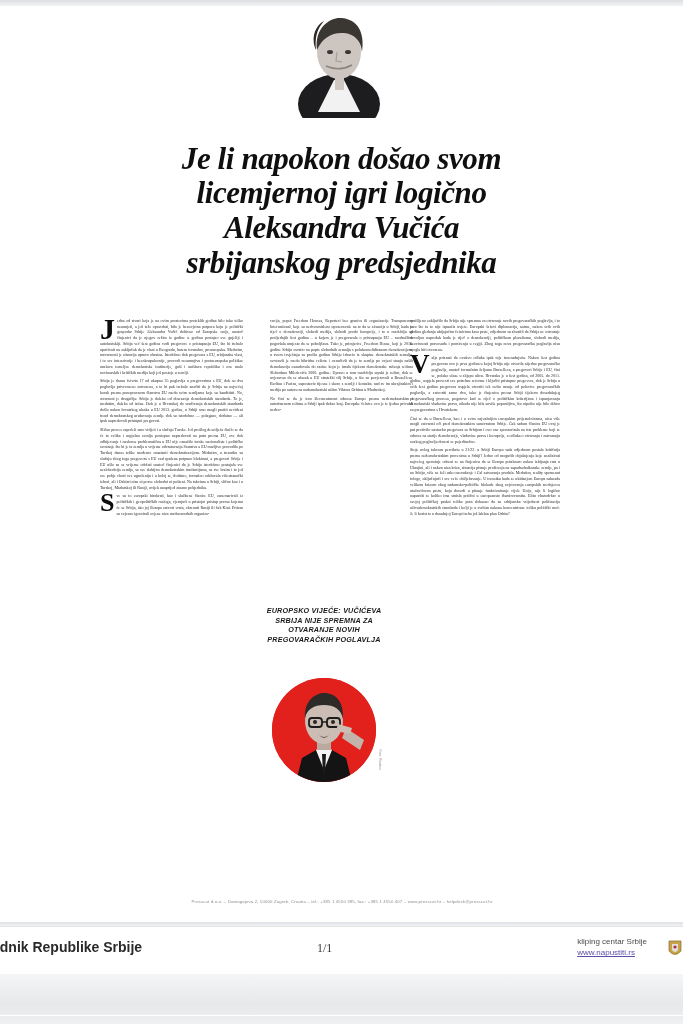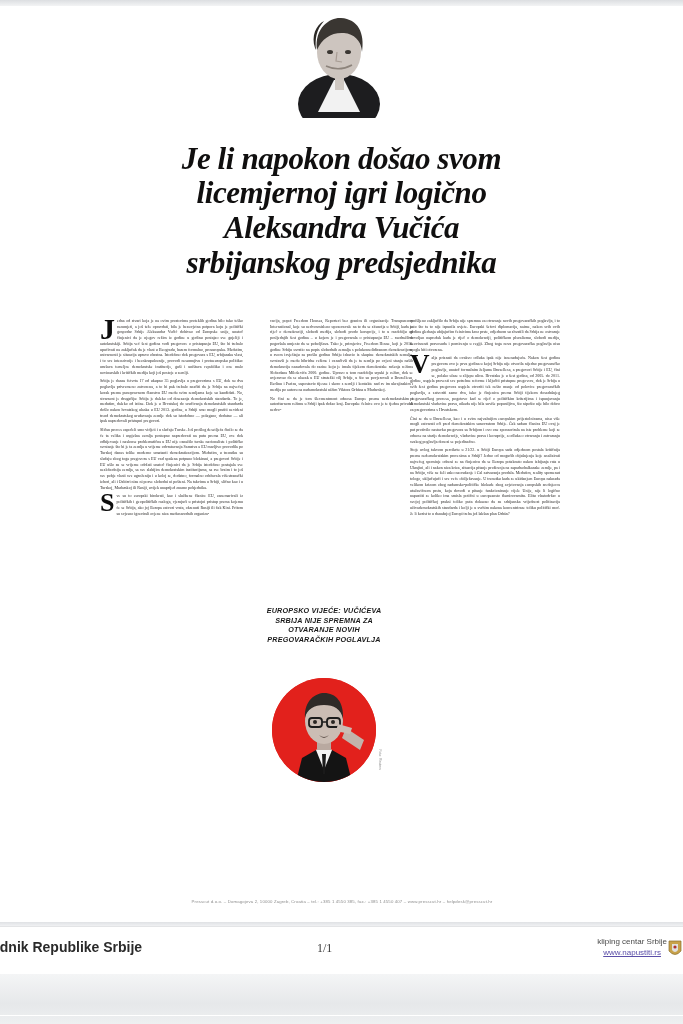--- a/index.html
+++ b/index.html
@@ -84,21 +84,21 @@
   .footer-shadow{position:absolute;top:922px;left:0;width:683px;height:4px;
     background:linear-gradient(#dfe1e4,#f0f1f3);}
   .footer{position:absolute;top:926px;left:0;width:683px;height:48px;
     background:#ffffff;border-top:1px solid #e3e4e6;border-bottom:1px solid #dcdde0;}
   .doc-title{position:absolute;left:-8px;top:12px;
     font-family:"Liberation Sans", sans-serif;
     font-weight:bold;font-size:14px;color:#2a2a2a;white-space:nowrap;}
   .page-num{position:absolute;left:317px;top:14px;
     font-family:Liberation Serif, serif;
     font-size:12px;color:#3a3a3a;}
-  .brand{position:absolute;right:16px;top:9px;text-align:center;}
+  .brand{position:absolute;right:36px;top:9px;text-align:left;}
   .brand-name{font-family:"Liberation Sans", sans-serif;
     font-size:8px;color:#4a4a4a;line-height:1.4;white-space:nowrap;}
   .brand-link{font-family:"Liberation Sans", sans-serif;
     font-size:8px;color:#5b4ea8;text-decoration:underline;
     line-height:1.4;white-space:nowrap;display:block;}
   .brand-logo{position:absolute;right:0px;top:12px;width:16px;height:20px;}
 
   
   .bottom-grad{position:absolute;top:974px;left:0;width:683px;height:50px;
     background:linear-gradient(#f4f5f6 0%,#e6e8ea 60%,#eef0f1 100%);}

